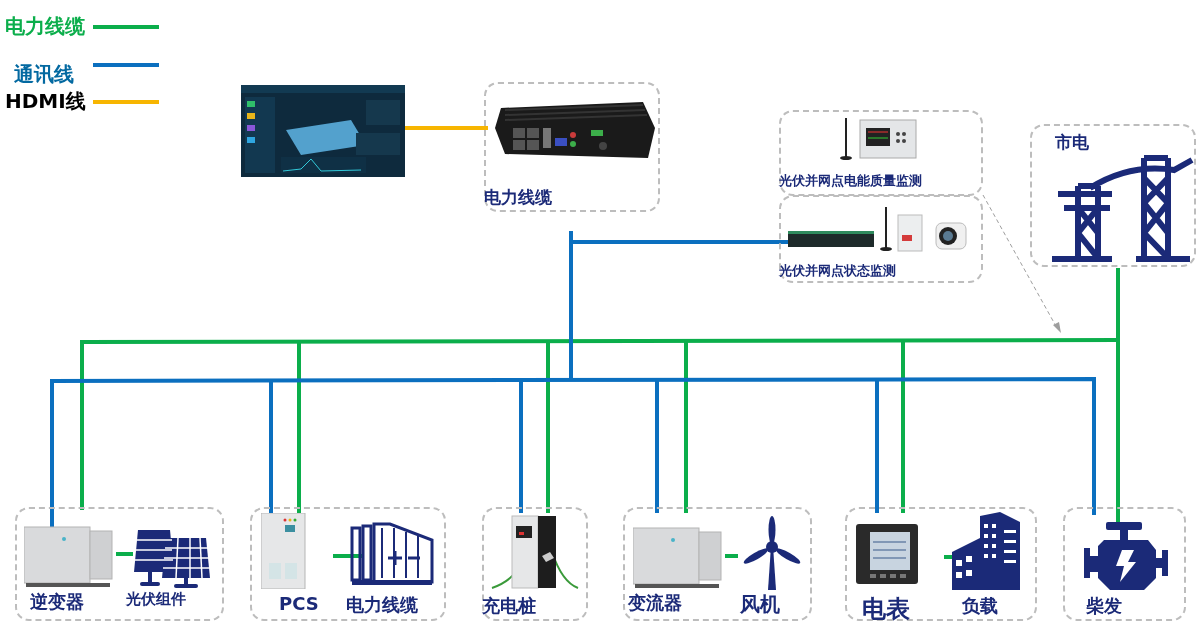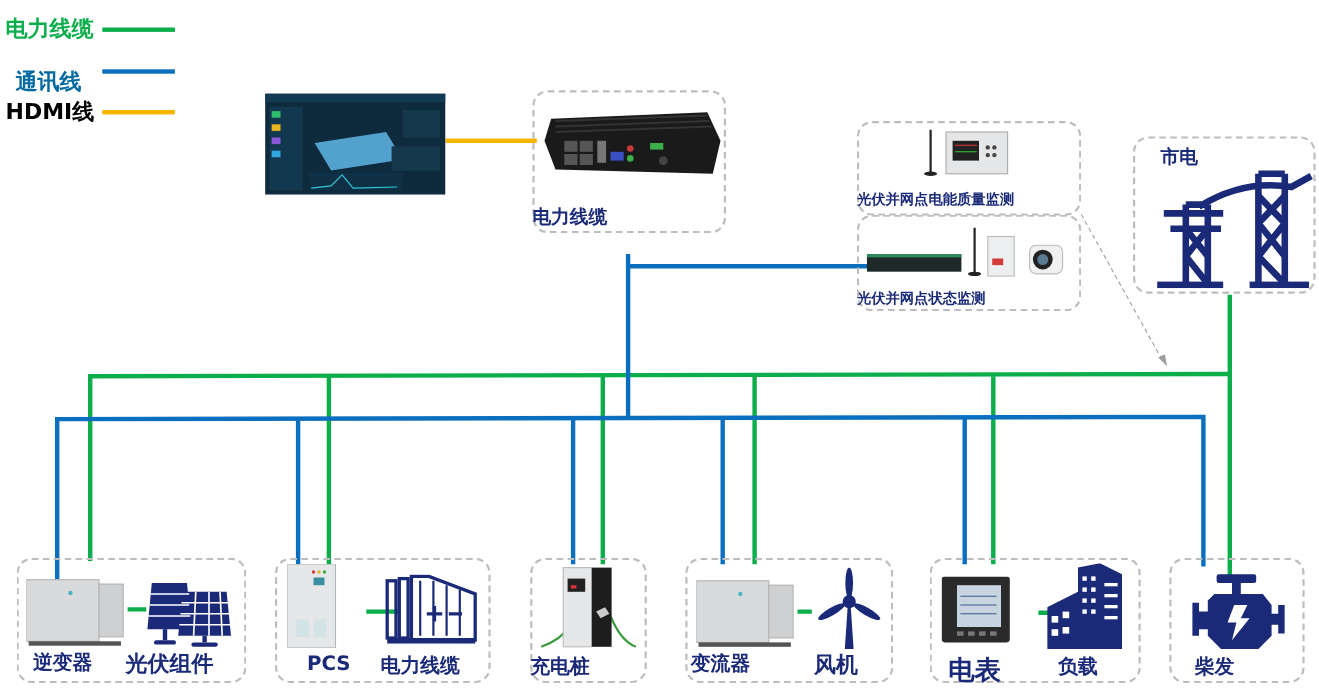--- a/index.html
+++ b/index.html
@@ -180,21 +180,21 @@
         <line x1="3" y1="32" x2="41" y2="32"></line>
       <line x1="33" y1="20" x2="76" y2="20"></line>
         <line x1="32" y1="30" x2="77" y2="30"></line>
         <line x1="31" y1="40" x2="78" y2="40"></line>
       <line x1="46" y1="10" x2="44" y2="50"></line>
         <line x1="58" y1="10" x2="58" y2="50"></line>
         <line x1="68" y1="10" x2="70" y2="50"></line>
     </g>
   </svg>
 </div>
-<div class="lbl lbl-lg" style="left:114px;top:590px;width:90px;font-size:20px">光伏组件</div>
+<div class="lbl lbl-lg" style="left:126px;top:590px;width:90px;font-size:15px">光伏组件</div>
 
 <div class="dev" style="left:261px;top:513px;width:46px;height:76px">
   <svg width="46" height="76">
     <rect x="0" y="0" width="44" height="76" fill="#e6e7e8" stroke="#b5b5b5"></rect>
     <circle cx="24" cy="7" r="1.5" fill="#d33"></circle>
       <circle cx="29" cy="7" r="1.5" fill="#e8b51a"></circle>
       <circle cx="34" cy="7" r="1.5" fill="#3a3"></circle>
     <rect x="24" y="12" width="10" height="7" fill="#3b8fa0"></rect>
     <rect x="8" y="50" width="12" height="16" fill="#d4e4e6"></rect>
       <rect x="24" y="50" width="12" height="16" fill="#d4e4e6"></rect>

